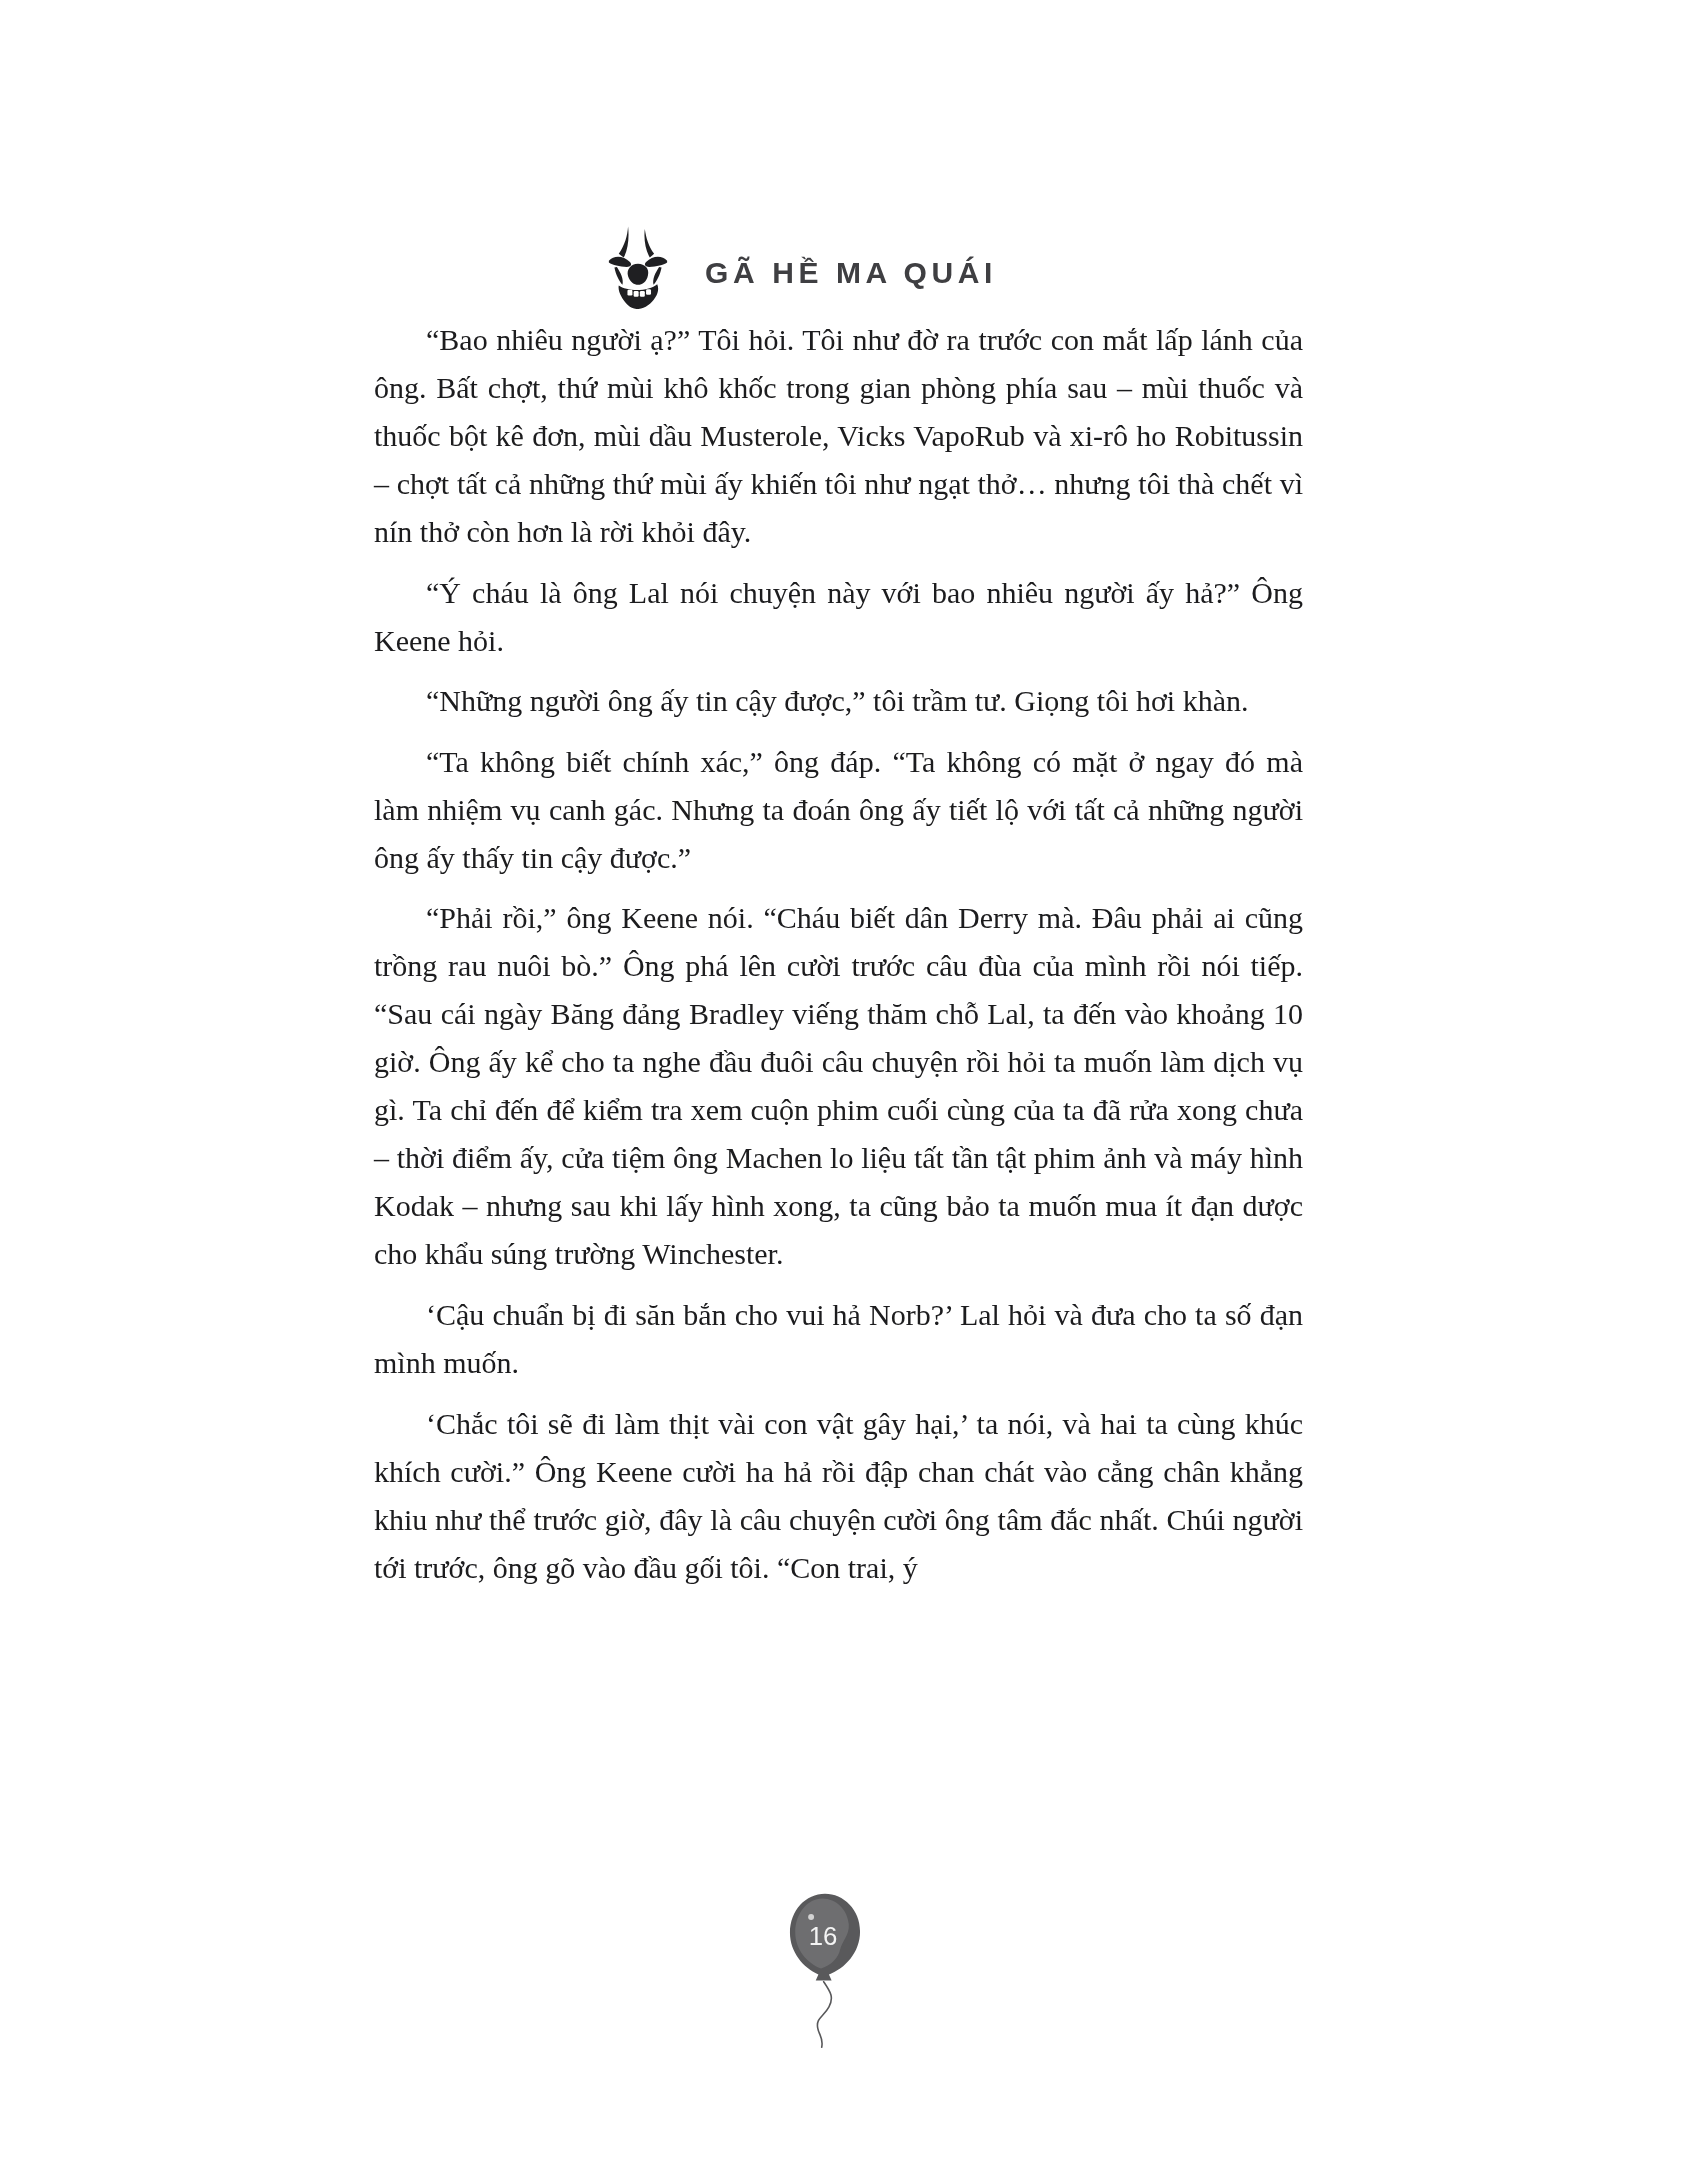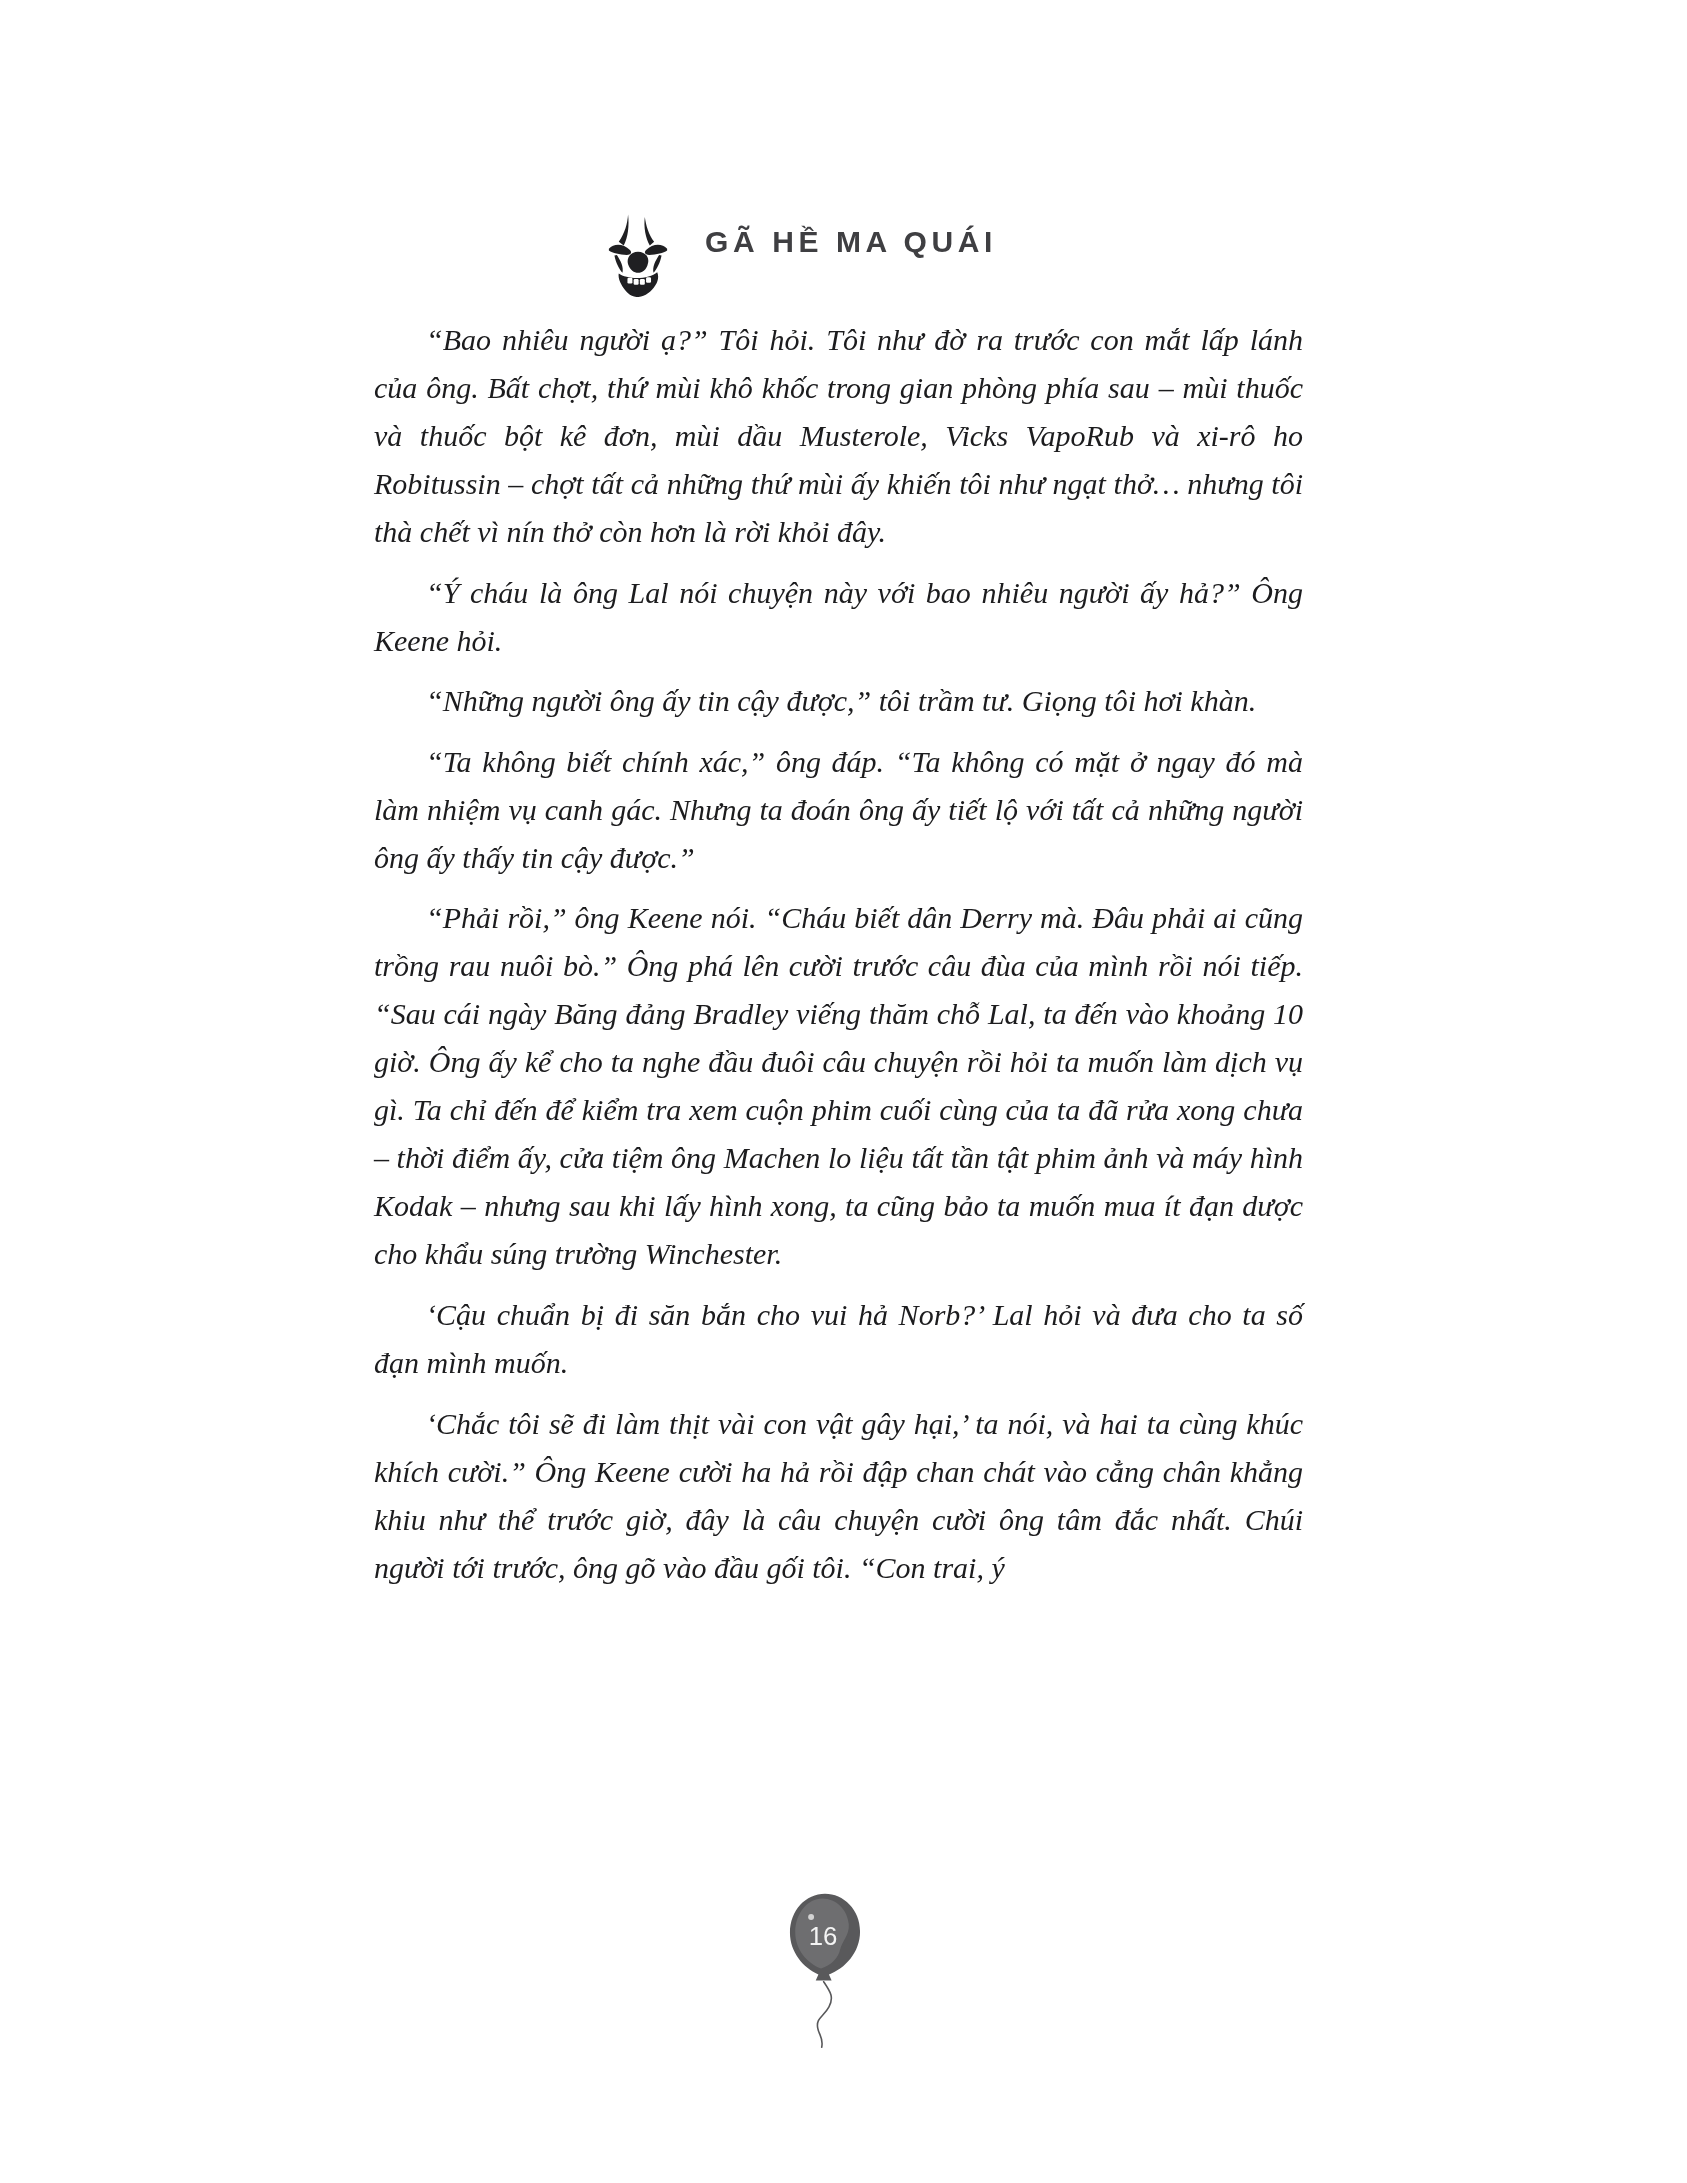--- a/index.html
+++ b/index.html
@@ -7,23 +7,23 @@
     position: relative;
     width: 1687px;
     height: 2183px;
     background: #ffffff;
     overflow: hidden;
     font-family: "Liberation Serif", serif;
   }
   .chapter-header {
     position: absolute;
     left: 607px;
-    top: 214px;
+    top: 226px;
     display: flex;
-    align-items: flex-start;
+    align-items: center;
   }
   .clown-icon { width: 62px; height: 83px; flex: none; }
   .chapter-title {
     margin-left: 36px;
     padding-top: 10.6px;
     font-family: "Liberation Sans", sans-serif;
     font-weight: bold;
     font-size: 30px;
     letter-spacing: 4.6px;
     color: #3f3f42;
@@ -31,21 +31,20 @@
   }
   .body-text {
     position: absolute;
     left: 374px;
     top: 316px;
     width: 929px;
     font-size: 30px;
     line-height: 48px;
     text-align: justify;
     color: #1c1c1e;
-    font-style: italic;
   }
   .body-text p { margin: 0 0 12.6px 0; text-indent: 52px; }
   .page-balloon {
     position: absolute;
     left: 784px;
     top: 1891px;
     width: 82px;
     height: 159px;
     text-decoration: underline;
   }

